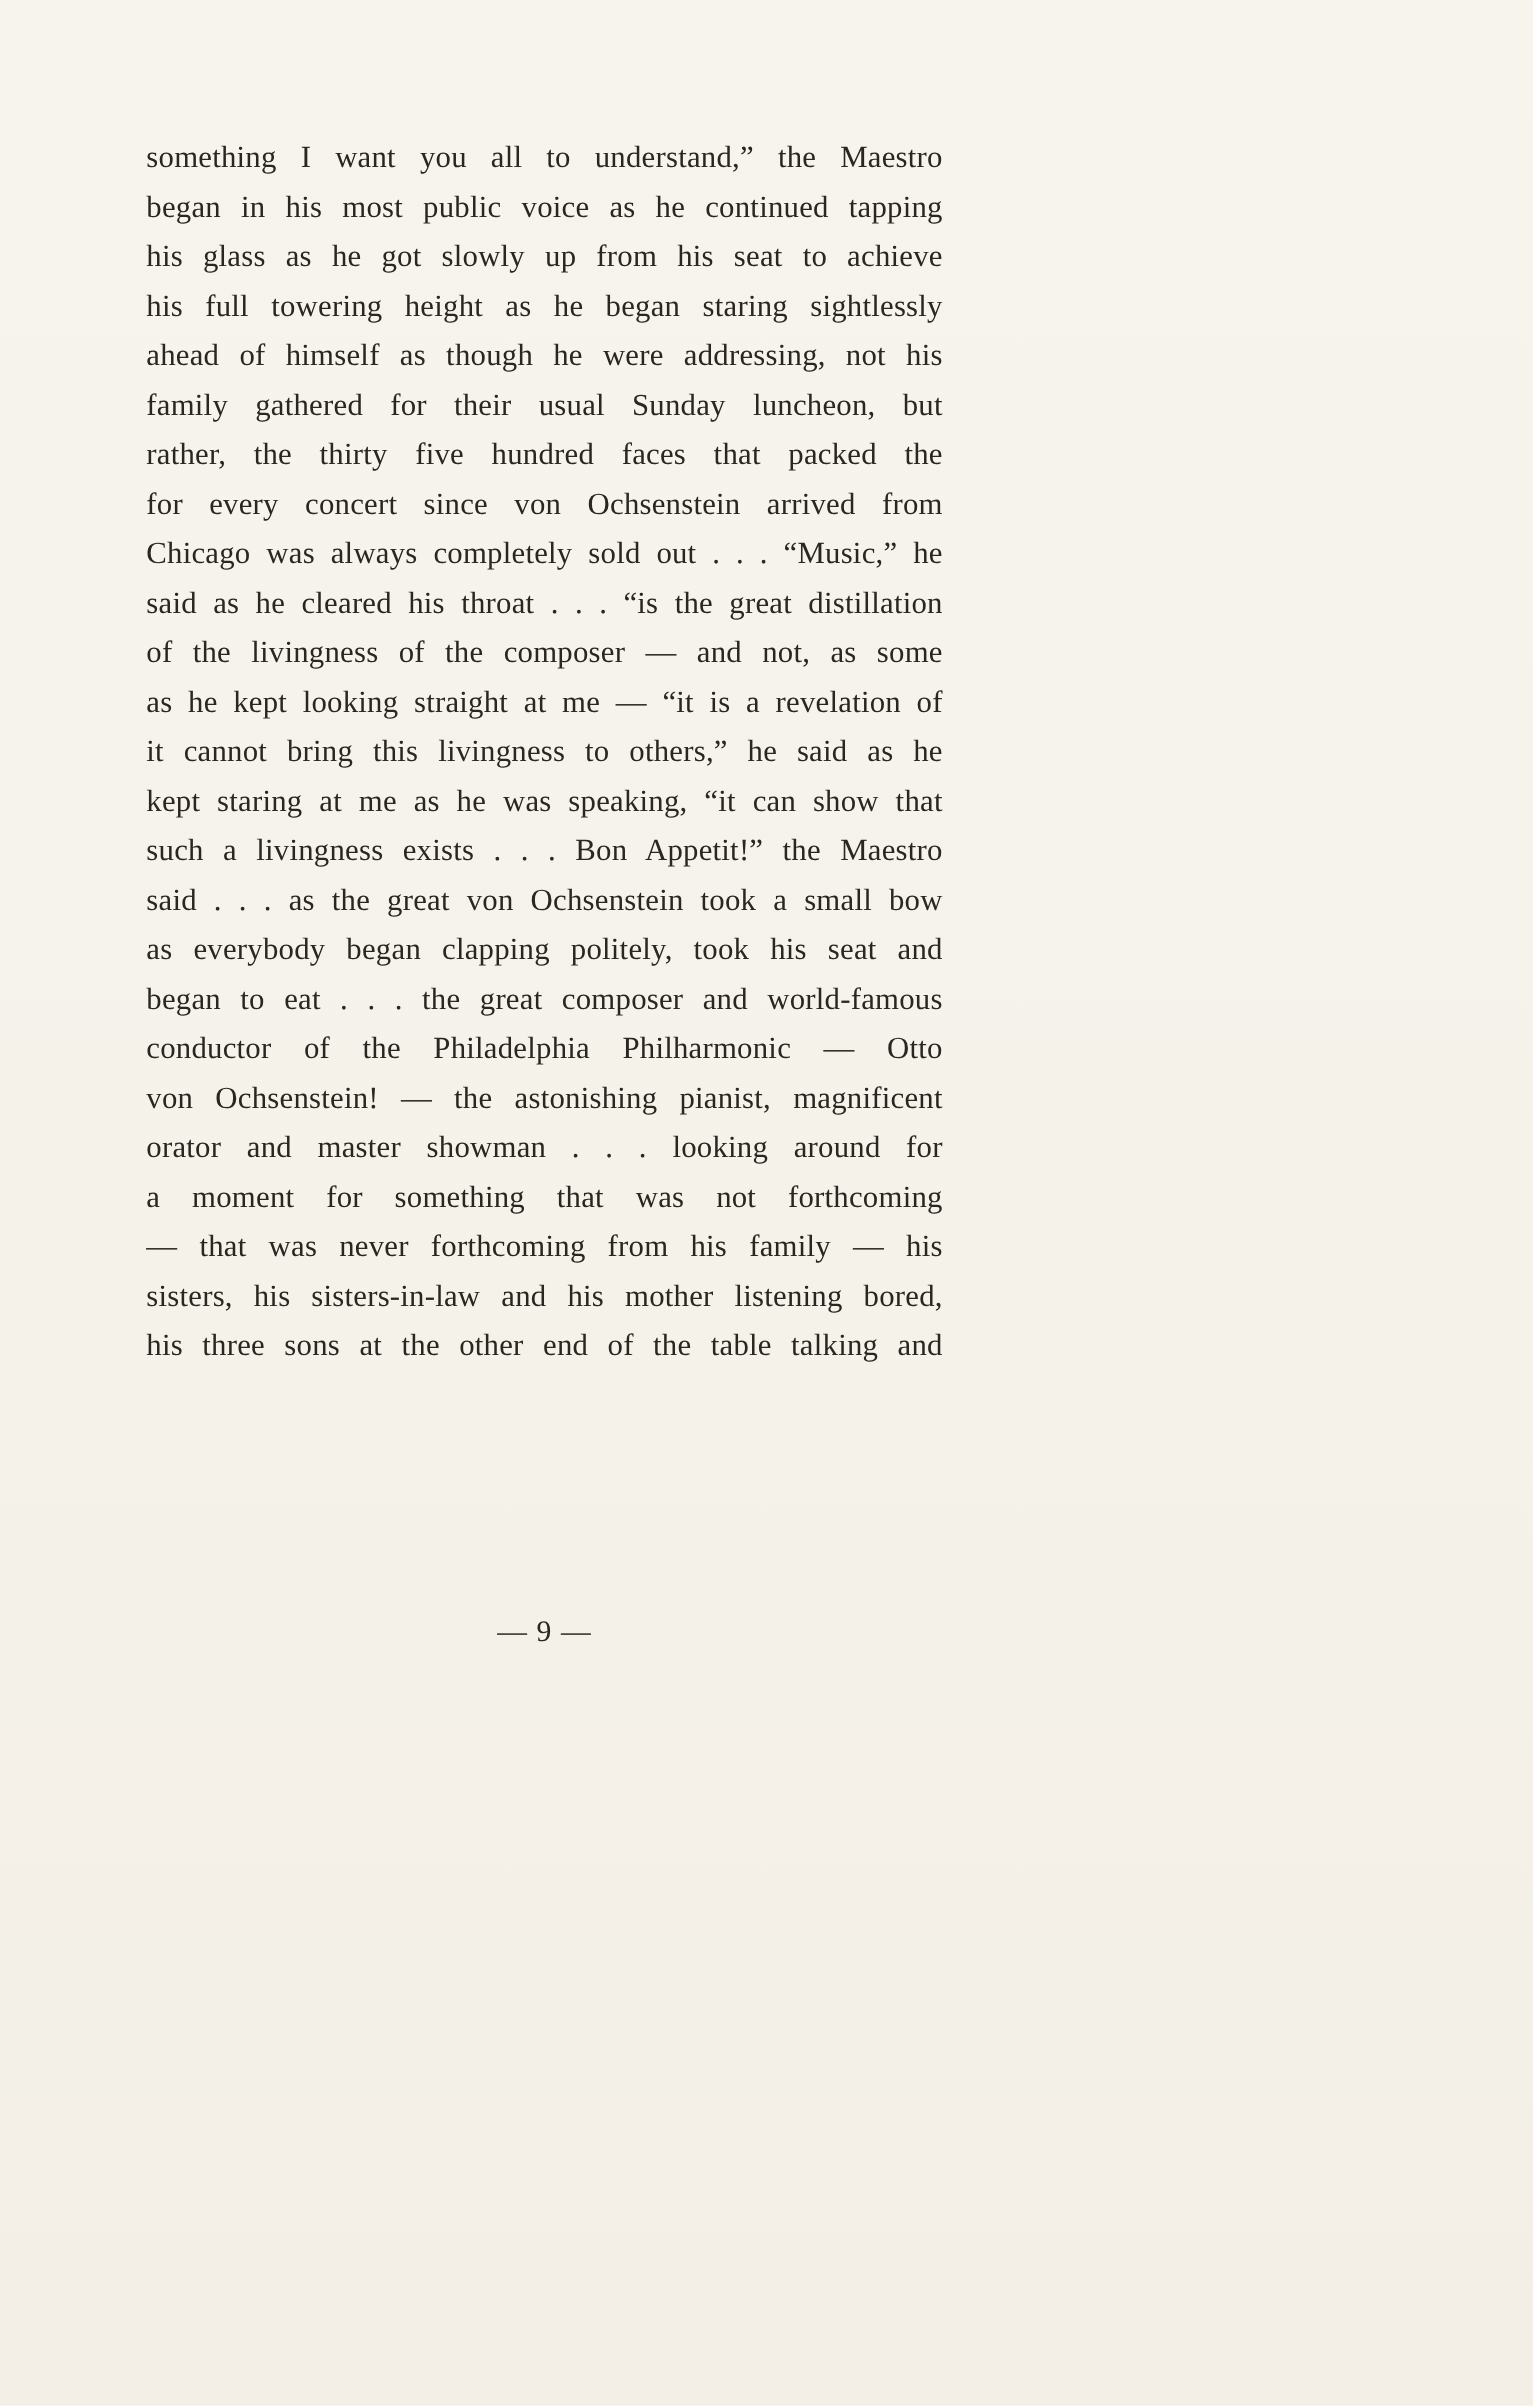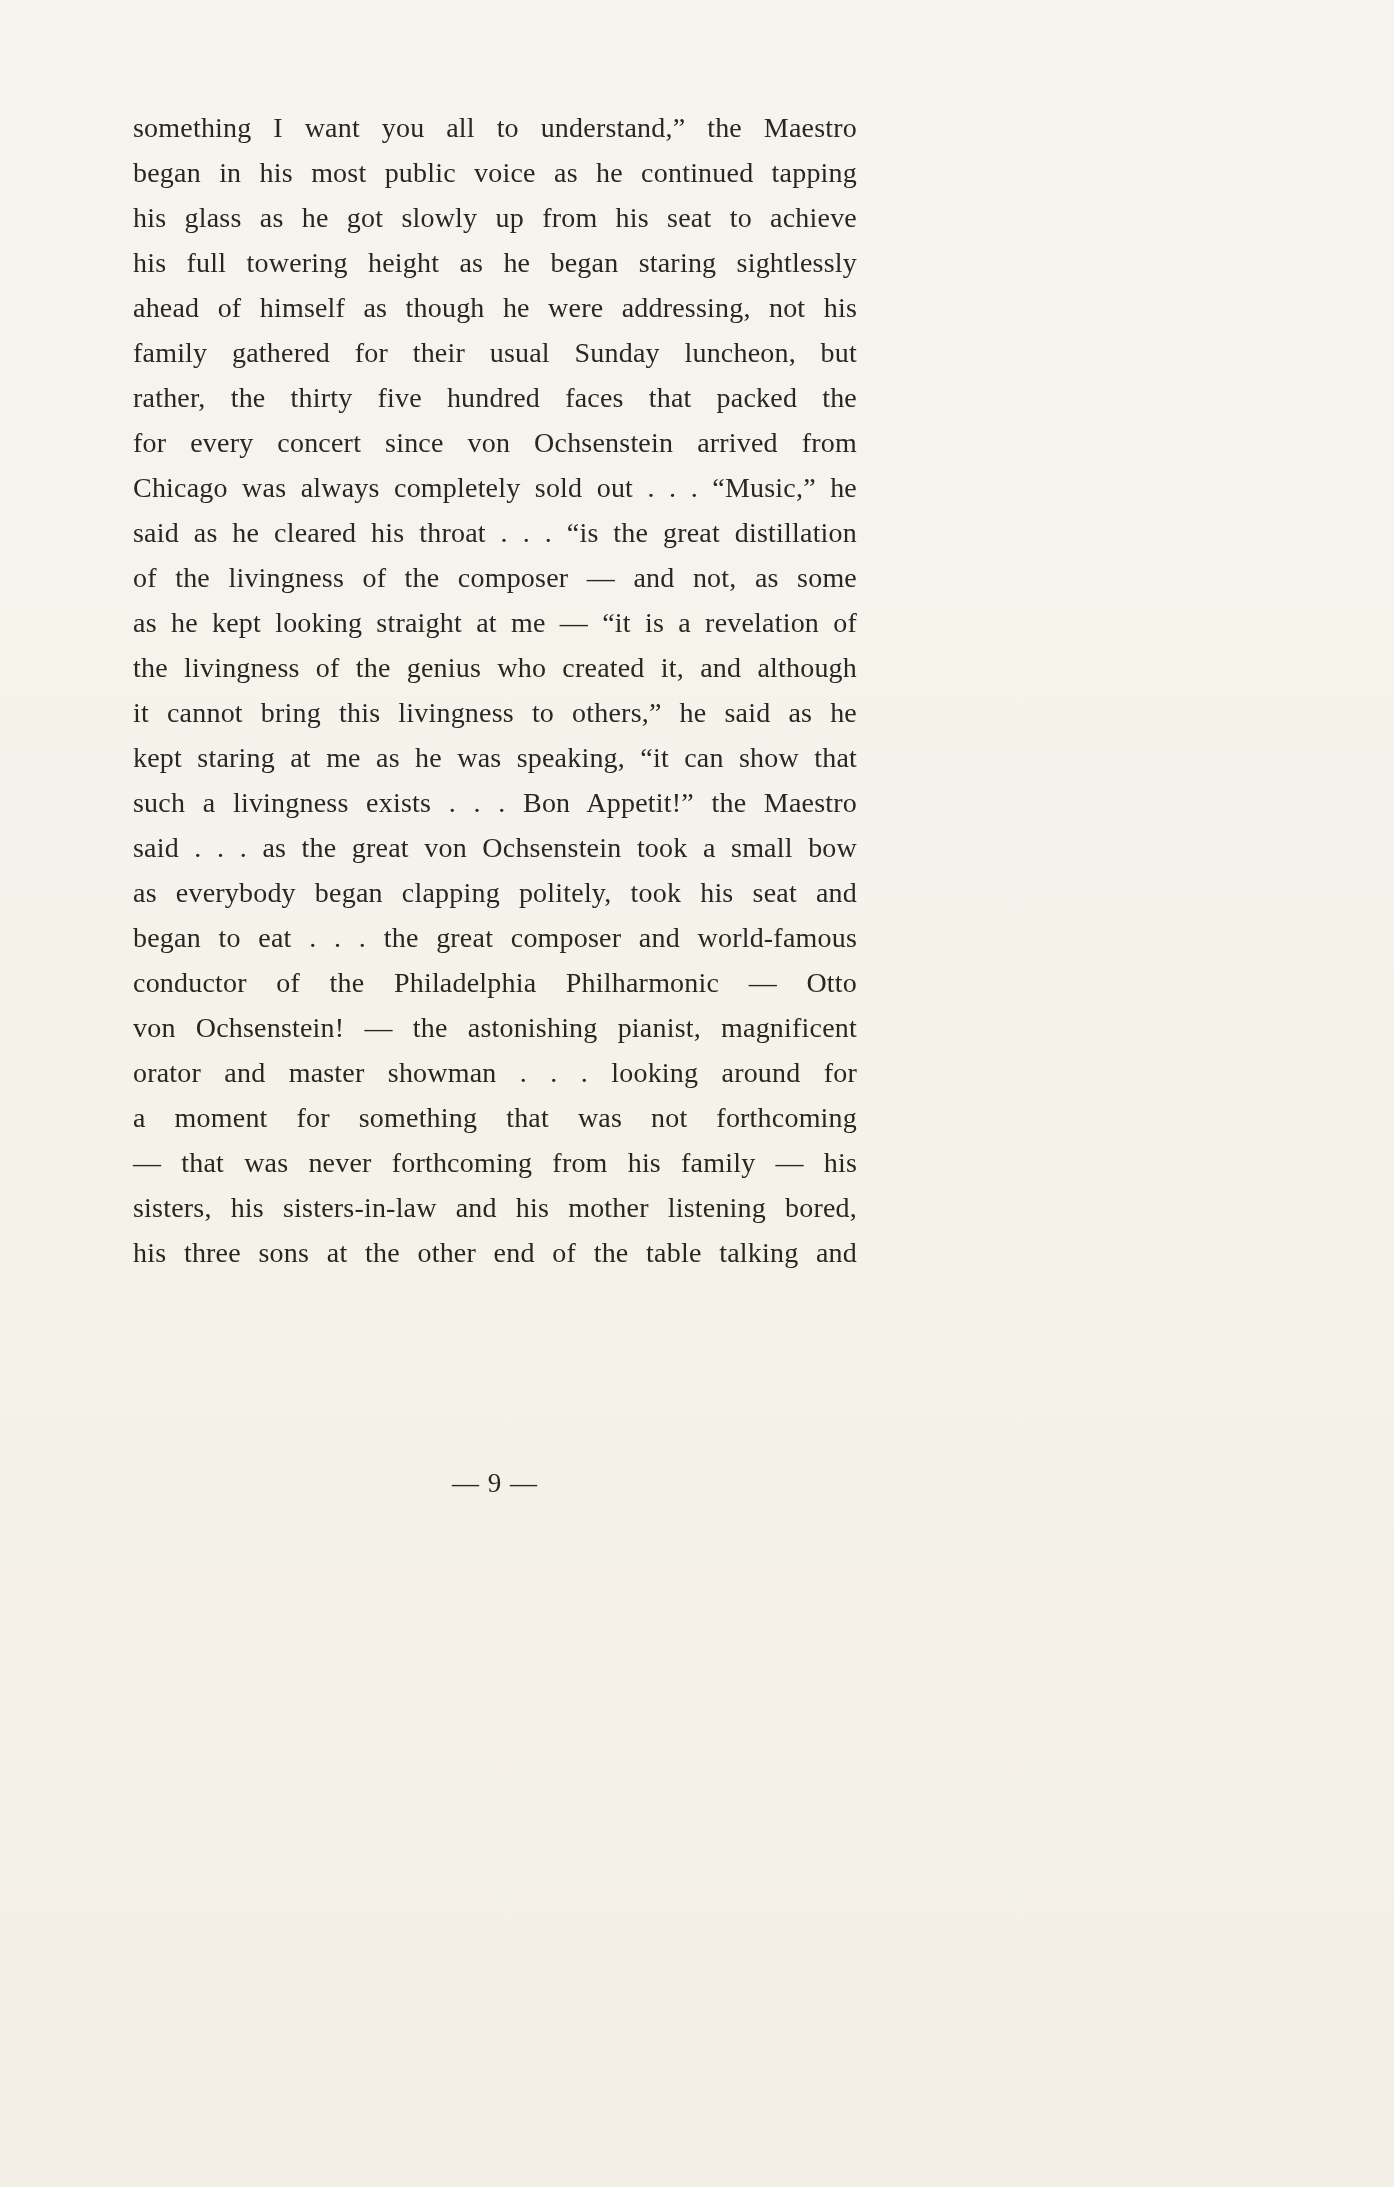--- a/index.html
+++ b/index.html
@@ -15,21 +15,21 @@
     color: #2a2722;
     overflow: hidden;
   }
   .page {
     position: absolute;
     inset: 0;
   }
   .text-block {
     position: absolute;
     left: 133px;
-    top: 105px;
+    top: 121px;
     width: 724px;
   }
   .line {
     font-size: 28px;
     line-height: 45px;
     text-align: justify;
     text-align-last: justify;
     letter-spacing: 0.2px;
     color: #2a2722;
   }
@@ -54,21 +54,20 @@
       <div class="line">his glass as he got slowly up from his seat to achieve</div>
       <div class="line">his full towering height as he began staring sightlessly</div>
       <div class="line">ahead of himself as though he were addressing, not his</div>
       <div class="line">family gathered for their usual Sunday luncheon, but</div>
       <div class="line">rather, the thirty five hundred faces that packed the</div>
       <div class="line">for every concert since von Ochsenstein arrived from</div>
       <div class="line">Chicago was always completely sold out . . . “Music,” he</div>
       <div class="line">said as he cleared his throat . . . “is the great distillation</div>
       <div class="line">of the livingness of the composer — and not, as some</div>
       <div class="line">as he kept looking straight at me — “it is a revelation of</div>
-      <div class="line">the livingness of the genius who created it, and although</div>
       <div class="line">it cannot bring this livingness to others,” he said as he</div>
       <div class="line">kept staring at me as he was speaking, “it can show that</div>
       <div class="line">such a livingness exists . . . Bon Appetit!” the Maestro</div>
       <div class="line">said . . . as the great von Ochsenstein took a small bow</div>
       <div class="line">as everybody began clapping politely, took his seat and</div>
       <div class="line">began to eat . . . the great composer and world-famous</div>
       <div class="line">conductor of the Philadelphia Philharmonic — Otto</div>
       <div class="line">von Ochsenstein! — the astonishing pianist, magnificent</div>
       <div class="line">orator and master showman . . . looking around for</div>
       <div class="line">a moment for something that was not forthcoming</div>

